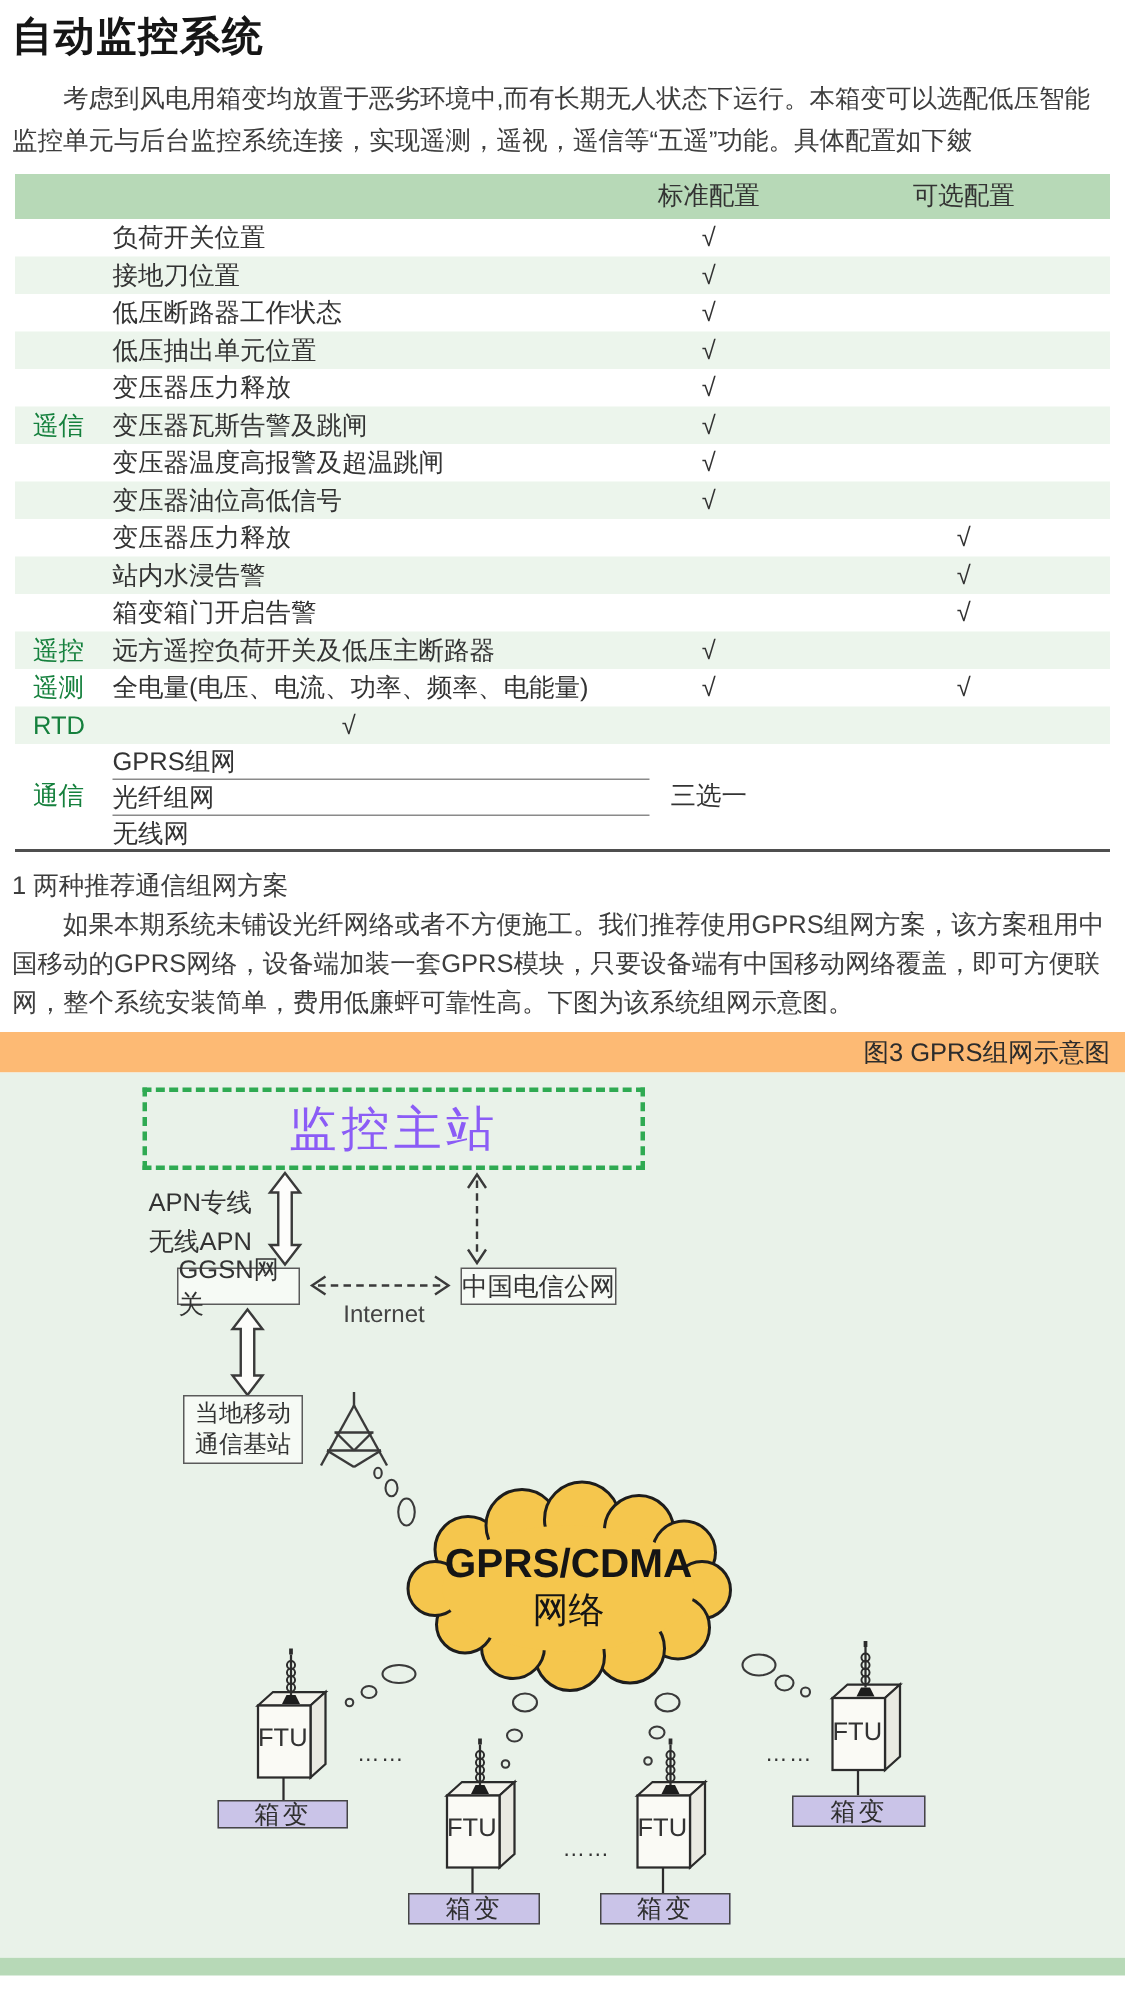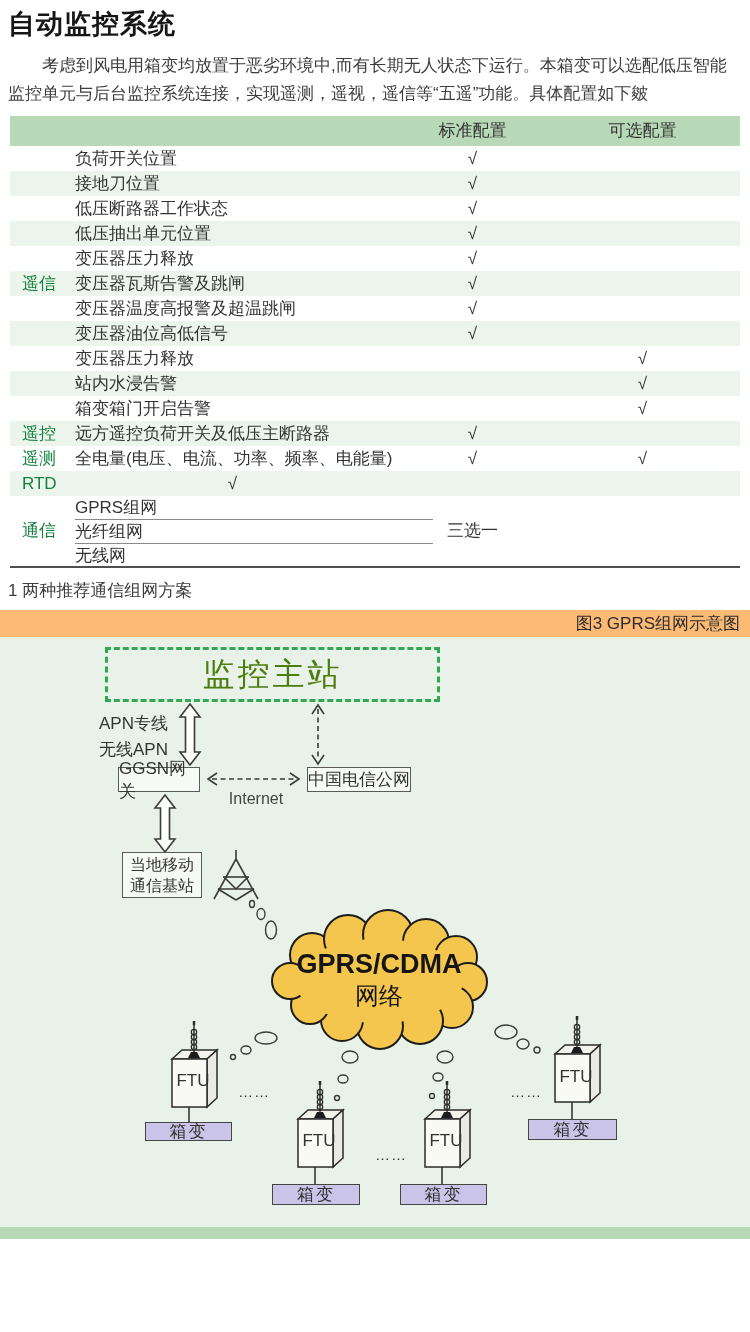--- a/index.html
+++ b/index.html
@@ -27,33 +27,33 @@
   .sec-heading{margin:10px 0 0 8px;font-size:17px;line-height:26px;color:#3d3d3d;}
   .sec-subheading{margin:0 0 0 38px;font-size:17px;line-height:26px;color:#3d3d3d;}
   .gprs-para{margin:0 8px;font-size:17px;line-height:26px;text-indent:2em;color:#3d3d3d;}
 
   
   .fig-caption{margin-top:6px;height:27px;line-height:27px;background:#fdba74;text-align:right;padding-right:10px;box-sizing:border-box;font-size:17px;color:#2c2c2c;}
   .diagram{position:relative;width:750px;height:590px;background:#e9f2e9;overflow:hidden;}
   .diagram svg{position:absolute;left:0;top:0;}
   .abs{position:absolute;box-sizing:border-box;}
 
-  .master-box{left:105px;top:10px;width:335px;height:55px;border:3px dashed #2faa52;display:flex;align-items:center;justify-content:center;font-size:32px;color:#4d7c0f;letter-spacing:3px;background:transparent;}
+  .master-box{left:95px;top:10px;width:335px;height:55px;border:3px dashed #2faa52;display:flex;align-items:center;justify-content:center;font-size:32px;color:#8b5cf6;letter-spacing:3px;background:transparent;}
   .lbl{font-size:17px;color:#333;}
   .lbl-apn{left:98px;top:74px;width:70px;text-align:right;line-height:26px;}
   .lbl-adsl{left:330px;top:74px;width:90px;text-align:left;line-height:26px;}
   .node-box{border:1.5px solid #5a5a5a;background:#f6faf5;display:flex;align-items:center;justify-content:center;font-size:17px;color:#333;}
   .ggsn-box{left:118px;top:130px;width:82px;height:25px;}
   .telecom-box{left:307px;top:130px;width:104px;height:25px;}
   .internet-lbl{left:212px;top:153px;width:88px;text-align:center;font-size:16px;color:#444;}
   .base-box{left:122px;top:215px;width:80px;height:46px;flex-direction:column;font-size:16px;line-height:21px;}
   .cloud-text{left:294px;top:312px;width:170px;text-align:center;color:#151515;}
   .cloud-text .l1{font-size:27px;font-weight:bold;line-height:30px;}
   .cloud-text .l2{font-size:24px;line-height:34px;font-weight:normal;}
-  .ftu-lbl{width:42px;text-align:center;font-size:17px;color:#333;}
+  .ftu-lbl{width:42px;text-align:left;font-size:17px;color:#333;}
   .ftu1{left:172px;top:434px;}
   .ftu2{left:298px;top:494px;}
   .ftu3{left:425px;top:494px;}
   .ftu4{left:555px;top:430px;}
   .xb-box{background:#cac4e8;border:1.5px solid #454545;display:flex;align-items:center;justify-content:center;font-size:17px;color:#2f2f2f;letter-spacing:2px;}
   .xb1{left:145px;top:485px;width:87px;height:19px;}
   .xb2{left:272px;top:547px;width:88px;height:21px;}
   .xb3{left:400px;top:547px;width:87px;height:21px;}
   .xb4{left:528px;top:482px;width:89px;height:21px;}
   .dots{font-size:15px;color:#333;letter-spacing:1px;}
@@ -169,20 +169,21 @@
         <div class="comm-line">GPRS组网</div>
         <div class="comm-line">光纤组网</div>
         <div class="comm-line last">无线网</div>
       </div>
       <div class="c-std">三选一</div>
       <div class="c-opt"></div>
     </div>
   </div>
 
   <div class="sec-heading">1 两种推荐通信组网方案</div>
+  <p class="gprs-para">如果本期系统未铺设光纤网络或者不方便施工。我们推荐使用GPRS组网方案，该方案租用中国移动的GPRS网络，设备端加装一套GPRS模块，只要设备端有中国移动网络覆盖，即可方便联网，整个系统安装简单，费用低廉蚲可靠性高。下图为该系统组网示意图。</p>
 
   <div class="fig-caption">图3 GPRS组网示意图</div>
 
   <div class="diagram">
 
     <svg width="750" height="590" viewBox="0 0 750 590">
 
       <g>
         <polygon points="190,67 200,80 194.5,80 194.5,115 200,115 190,128 180,115 185.5,115 185.5,80 180,80" fill="#fdfdfb" stroke="#3a3a3a" stroke-width="1.6"></polygon>
       </g>

